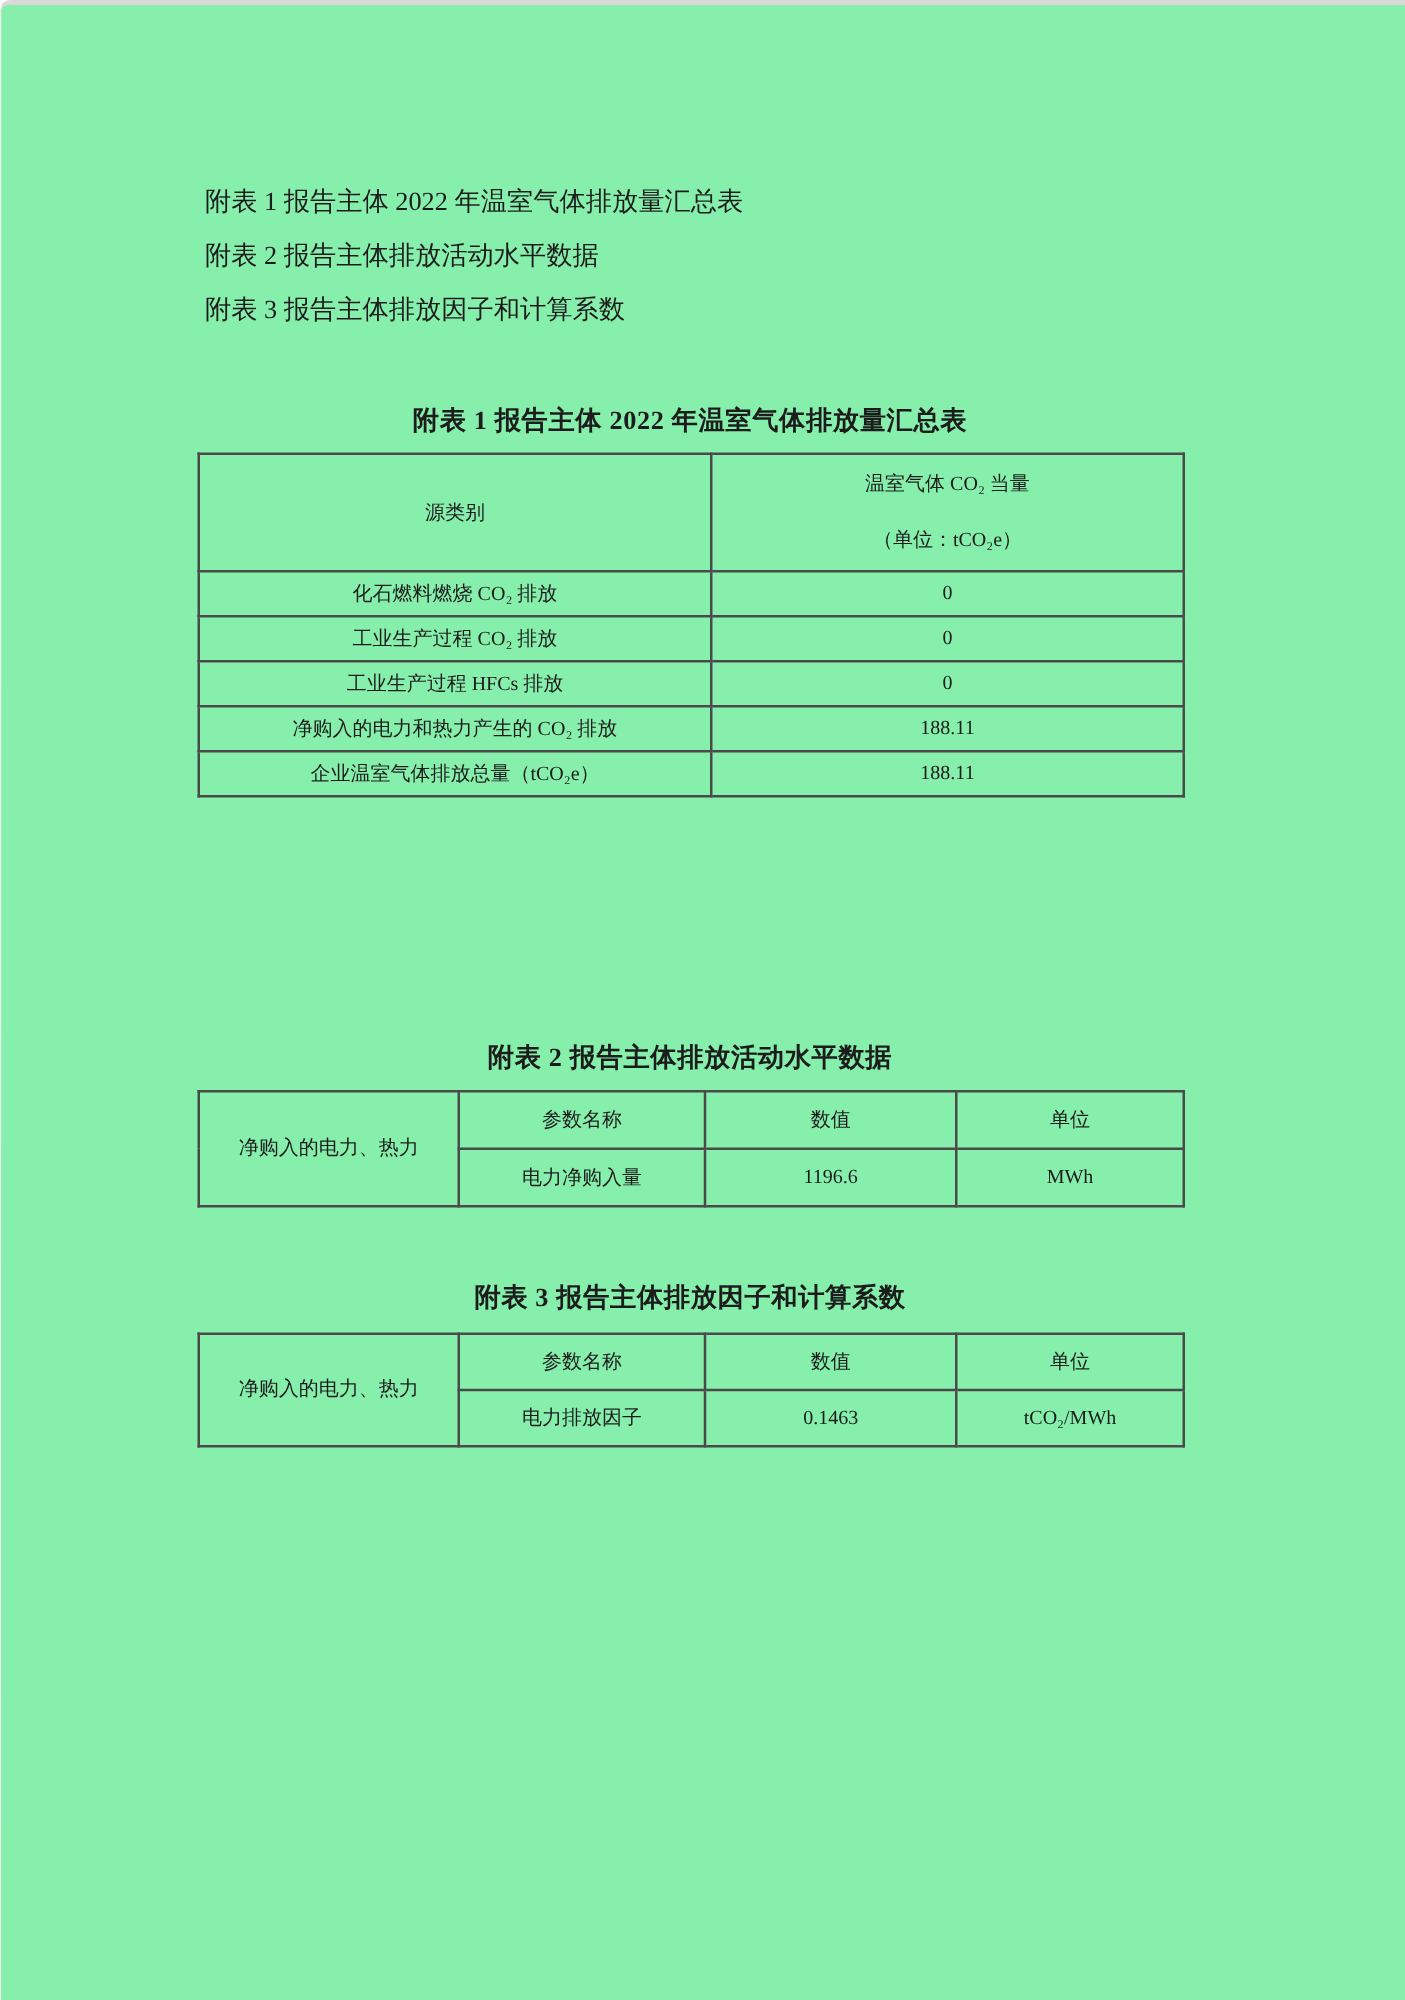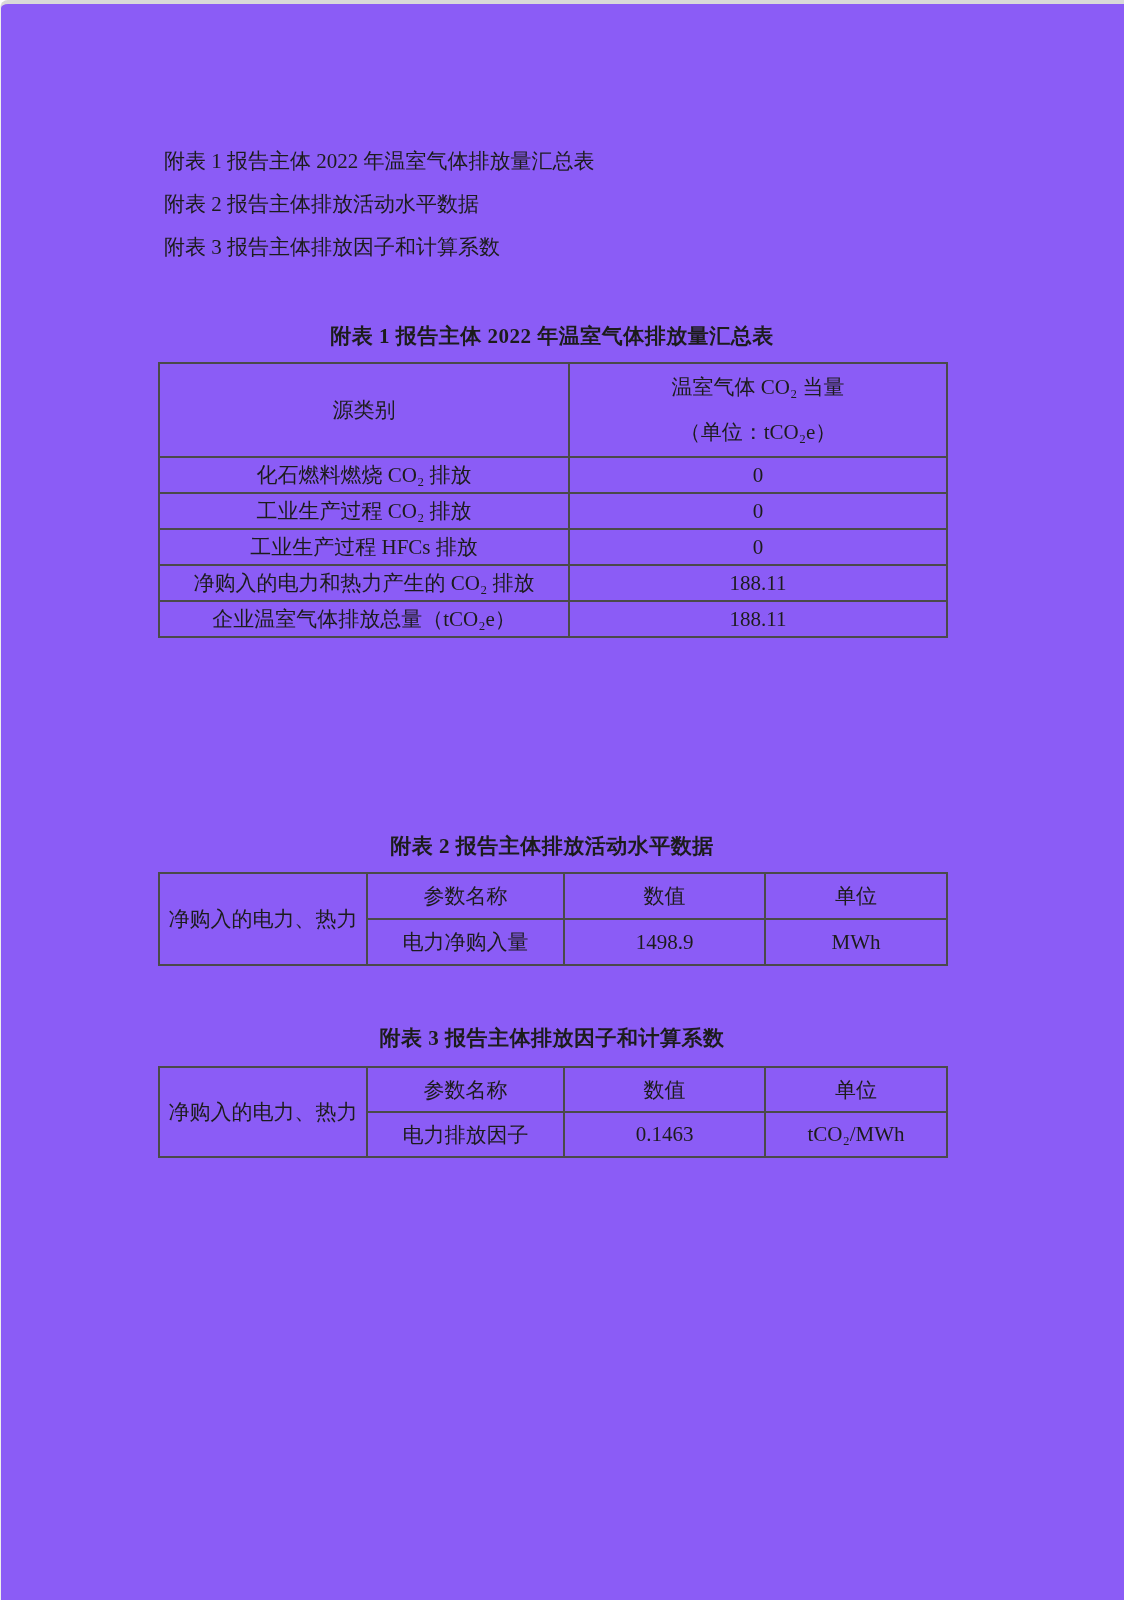--- a/index.html
+++ b/index.html
@@ -1,21 +1,21 @@
 <!DOCTYPE html>
 <html><head>
 <meta charset="utf-8">
 <style>
   * { margin: 0; padding: 0; box-sizing: border-box; }
   html, body { background: #ffffff; }
   .page {
     position: relative;
     width: 1124px;
     height: 1600px;
-    background: #8b5cf6;
+    background: #86efac;
     font-family: "Liberation Serif", "DejaVu Serif", serif;
     color: #1c1c1c;
     border-top: 4px solid #d9d9d9;
     border-left: 1px solid #ededed;
     border-radius: 8px 0 0 0;
     overflow: hidden;
   }
   .toc {
     position: absolute;
     left: 163px;
@@ -41,21 +41,21 @@
     position: absolute;
     left: 157px;
     border-collapse: collapse;
     table-layout: fixed;
     width: 788px;
   }
   td {
     border: 2px solid #4a4a4a;
     text-align: center;
     vertical-align: middle;
-    font-size: 21px;
+    font-size: 16px;
     color: #1c1c1c;
     padding: 0 6px;
   }
   #table1 { top: 358px; }
   #table1 .hdr-row { height: 94px; }
   #table1 .data-row { height: 36px; }
   #table1 .hdr-line { line-height: 45px; }
   #table2 { top: 868px; }
   #table2 tr { height: 46px; }
   #table3 { top: 1062px; }
@@ -128,21 +128,21 @@
       </colgroup>
     <tbody>
         <tr>
       <td class="cat-cell" rowspan="2">净购入的电力、热力</td>
       <td>参数名称</td>
       <td>数值</td>
       <td>单位</td>
     </tr>
     <tr>
       <td>电力净购入量</td>
-      <td>1498.9</td>
+      <td>1196.6</td>
       <td>MWh</td>
     </tr>
   </tbody>
     </table>
 
   <div class="tbl-title" id="table3-title">附表 3 报告主体排放因子和计算系数</div>
 
   <table id="table3">
     <colgroup>
         <col style="width:208px">

